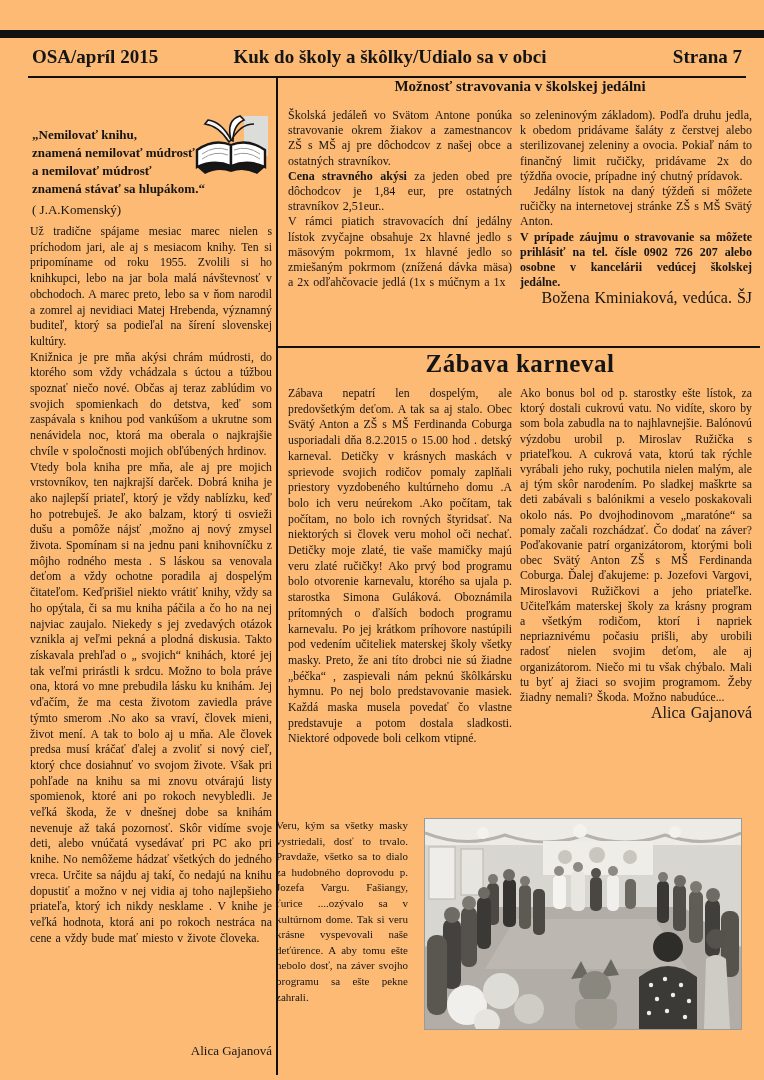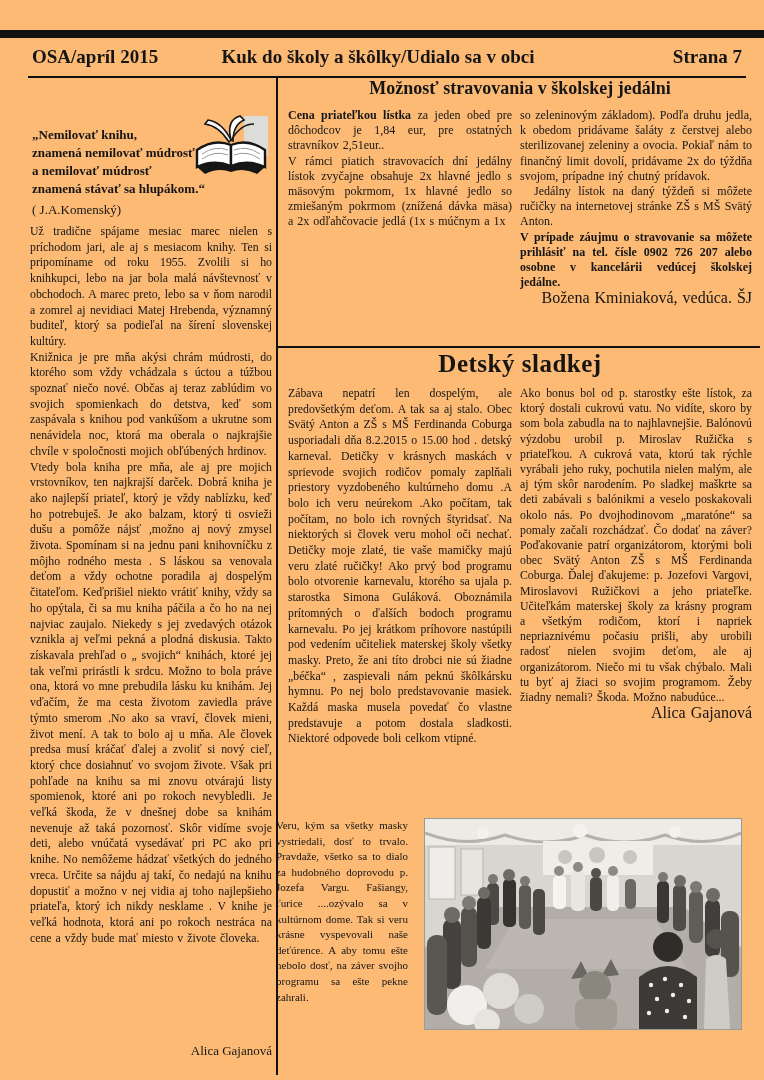--- a/index.html
+++ b/index.html
@@ -11,38 +11,38 @@
   .hdr{font-weight:bold;font-size:19px;}
   
   .ltitle{font-weight:bold;font-size:27px;text-align:center;letter-spacing:.5px;}
   .quote{font-weight:bold;font-size:13px;line-height:18px;}
   .quote-author{font-weight:normal;font-size:13px;margin-top:3px;}
   .body{ text-align:justify;word-spacing:1px;}
   .lbody{font-size:11.8px;line-height:15.7px;overflow:hidden;}
   .lbody p{margin:0;}
   .sig{text-align:right;font-size:13px;}
   
-  .rtitle{font-weight:bold;font-size:18px;text-align:center;}
+  .rtitle{font-weight:bold;font-size:15px;text-align:center;}
   .ktitle{font-weight:bold;font-size:25px;text-align:center;letter-spacing:.5px;}
   .col{font-size:12px;line-height:15.2px;overflow:hidden;}
   .col p{margin:0;}
   .col p.indent{text-indent:14px;}
   .bold{font-weight:bold;}
   .colsig{text-align:right;font-size:16px;}
   .photo-frame{border:1px solid #9a9a96;}
 </style>
 </head>
 <body>
 
 <div class="page">
 
   <div class="abs rule" style="left:0;top:30px;width:764px;height:8px;"></div>
 
   <div class="abs hdr" style="left:32px;top:46px;">OSA/apríl 2015</div>
-  <div class="abs hdr" style="left:168px;top:46px;width:420px;text-align:center;">Kuk do školy a škôlky/Udialo sa v obci</div>
+  <div class="abs hdr" style="left:180px;top:46px;width:420px;text-align:center;">Kuk do školy a škôlky/Udialo sa v obci</div>
   <div class="abs hdr" style="right:22px;top:46px;">Strana 7</div>
   <div class="abs rule" style="left:28px;top:76px;width:718px;height:2px;"></div>
 
   <div class="abs rule" style="left:276px;top:78px;width:2px;height:997px;"></div>
 
 
   <div class="abs quote" style="left:32px;top:126px;width:178px;font-family:Liberation Serif, serif;">
     <div>„Nemilovať knihu,</div>
     <div>znamená nemilovať múdrosť</div>
     <div>a nemilovať múdrosť</div>
@@ -67,34 +67,35 @@
   <div class="abs body lbody" style="left:30px;top:224px;width:242px;height:816px;">
     <p>Už tradične spájame mesiac marec nielen s príchodom jari, ale aj s mesiacom knihy. Ten si pripomíname od roku 1955. Zvolili si ho knihkupci,  lebo na jar bola malá návštevnosť v obchodoch. A marec preto, lebo sa v ňom narodil a zomrel aj nevidiaci  Matej Hrebenda, významný buditeľ, ktorý sa podieľal na šírení slovenskej kultúry.</p>
     <p>Knižnica je pre mňa akýsi  chrám múdrosti,  do ktorého som vždy vchádzala s úctou a túžbou spoznať niečo nové. Občas aj teraz zablúdim vo svojich spomienkach do detstva, keď som zaspávala s knihou pod vankúšom a ukrutne som nenávidela noc, ktorá ma oberala o najkrajšie chvíle v spoločnosti mojich obľúbených hrdinov.</p>
     <p>Vtedy bola kniha pre mňa, ale aj pre mojich vrstovníkov, ten najkrajší darček. Dobrá kniha je ako najlepší priateľ, ktorý je vždy nablízku, keď ho potrebuješ. Je ako balzam, ktorý ti osvieži dušu a pomôže nájsť ,možno aj nový zmysel života. Spomínam si na jednu pani knihovníčku z môjho rodného mesta . S láskou sa venovala deťom a vždy ochotne poradila aj dospelým čitateľom. Keďprišiel niekto vrátiť knihy, vždy sa ho opýtala,  či sa mu kniha páčila a čo ho na nej najviac zaujalo. Niekedy s jej zvedavých otázok vznikla aj veľmi pekná a plodná diskusia. Takto získavala prehľad o „ svojich“ knihách, ktoré jej tak veľmi prirástli k srdcu. Možno to bola práve ona, ktorá vo mne prebudila lásku ku knihám. Jej vďačím, že ma cesta životom zaviedla práve týmto smerom .No ako sa vraví, človek mieni, život mení. A tak to bolo aj u mňa. Ale človek predsa musí kráčať ďalej a zvoliť si nový cieľ, ktorý chce dosiahnuť vo svojom živote. Však pri pohľade na knihu sa mi znovu otvárajú listy spomienok, ktoré ani po rokoch nevybledli. Je veľká škoda, že v dnešnej dobe sa knihám nevenuje až taká pozornosť. Skôr vidíme svoje deti, alebo vnúčatá vysedávať pri PC ako pri knihe. No nemôžeme  hádzať všetkých do jedného vreca. Určite sa nájdu aj takí, čo nedajú na knihu dopustiť a možno v nej vidia aj toho najlepšieho priateľa, ktorý ich nikdy nesklame .  V knihe je veľká hodnota, ktorá ani po rokoch nestráca na cene  a vždy bude mať miesto v živote človeka.</p>
   </div>
   <div class="abs sig" style="left:30px;top:1043px;width:242px;">Alica Gajanová</div>
 
   <div class="abs rtitle" style="left:282px;top:78px;width:476px;">Možnosť stravovania v školskej jedálni</div>
 
   <div class="abs body col" style="left:288px;top:108px;width:224px;height:236px;">
-    <p><span class="bold">Cena priateľkou lístka</span><span> za jeden obed pre dôchodcov je 1,84 eur, pre ostatných stravníkov 2,51eur..</span></p>
+    <p>Školská jedáleň vo Svätom Antone ponúka stravovanie okrem žiakov a zamestnancov ZŠ s MŠ aj pre dôchodcov z našej obce a ostatných stravníkov.</p>
+    <p><span class="bold">Cena stravného akýsi</span><span> za jeden obed pre dôchodcov je 1,84 eur, pre ostatných stravníkov 2,51eur..</span></p>
     <p>V rámci piatich stravovacích dní jedálny lístok zvyčajne obsahuje 2x hlavné jedlo s mäsovým pokrmom, 1x hlavné jedlo so zmiešaným pokrmom (znížená dávka mäsa) a 2x odľahčovacie jedlá (1x s múčnym a 1x</p>
   </div>
 
   <div class="abs body col" style="left:520px;top:108px;width:232px;height:238px;">
-    <p>so zeleninovým základom). Podľa druhu jedla, k obedom pridávame šaláty z čerstvej alebo sterilizovanej zeleniny a ovocia. Pokiaľ nám to finančný limit dovolí, pridávame 2x do týždňa svojom, prípadne iný chutný prídavok.</p>
+    <p>so zeleninovým základom). Podľa druhu jedla, k obedom pridávame šaláty z čerstvej alebo sterilizovanej zeleniny a ovocia. Pokiaľ nám to finančný limit ručičky, pridávame 2x do týždňa ovocie, prípadne iný chutný prídavok.</p>
     <p class="indent">Jedálny lístok na daný týždeň si môžete ručičky na internetovej stránke ZŠ s MŠ Svätý Anton.</p>
     <p class="bold">V prípade záujmu o stravovanie sa môžete prihlásiť na tel. čísle 0902 726 207 alebo osobne v kancelárii vedúcej školskej jedálne.</p>
     <div class="colsig">Božena Kminiaková, vedúca. ŠJ</div>
   </div>
 
   <div class="abs rule" style="left:278px;top:346px;width:482px;height:2px;"></div>
 
-  <div class="abs ktitle" style="left:282px;top:350px;width:476px;">Detský sladkej</div>
+  <div class="abs ktitle" style="left:282px;top:350px;width:476px;">Zábava karneval</div>
 
   <div class="abs body col" style="left:288px;top:386px;width:224px;height:430px;font-size:11.8px;line-height:15.7px;">
     <p>Zábava nepatrí len dospelým, ale predovšetkým deťom. A tak sa aj stalo. Obec Svätý Anton a ZŠ s MŠ Ferdinanda Coburga usporiadali dňa 8.2.2015 o 15.00 hod . detský karneval. Detičky v krásnych maskách v sprievode svojich rodičov pomaly zaplňali priestory vyzdobeného kultúrneho domu .A bolo ich veru neúrekom .Ako počítam, tak počítam, no bolo ich rovných štyridsať. Na niektorých si človek veru mohol oči nechať. Detičky moje zlaté, tie  vaše mamičky majú veru  zlaté ručičky! Ako prvý bod programu bolo otvorenie karnevalu, ktorého sa ujala p. starostka Simona Guláková. Oboznámila prítomných o ďalších bodoch programu karnevalu. Po jej krátkom príhovore nastúpili pod vedením učiteliek materskej školy všetky masky. Preto, že ani títo drobci nie sú žiadne „béčka“ , zaspievali nám peknú škôlkársku hymnu. Po nej bolo predstavovanie masiek. Každá maska musela povedať čo vlastne  predstavuje a potom dostala sladkosti.  Niektoré odpovede boli celkom vtipné.</p>
   </div>
 
   <div class="abs body col" style="left:276px;top:818px;width:132px;height:252px;font-size:11px;line-height:15.6px;">
     <p>Veru, kým sa všetky masky vystriedali, dosť to trvalo. Pravdaže, všetko sa to dialo za hudobného doprovodu p. Jozefa Vargu. Fašiangy, ťurice ....ozývalo sa v kultúrnom dome. Tak si veru krásne vyspevovali naše deťúrence. A aby tomu ešte nebolo dosť, na záver svojho programu sa ešte pekne zahrali.</p>
   </div>
 
   <div class="abs body col" style="left:520px;top:386px;width:232px;height:426px;font-size:11.8px;line-height:15.2px;">

